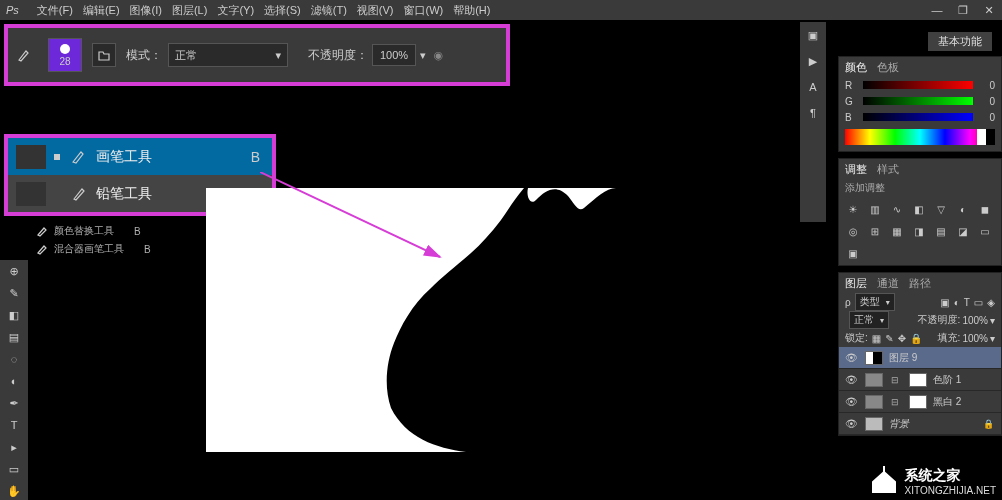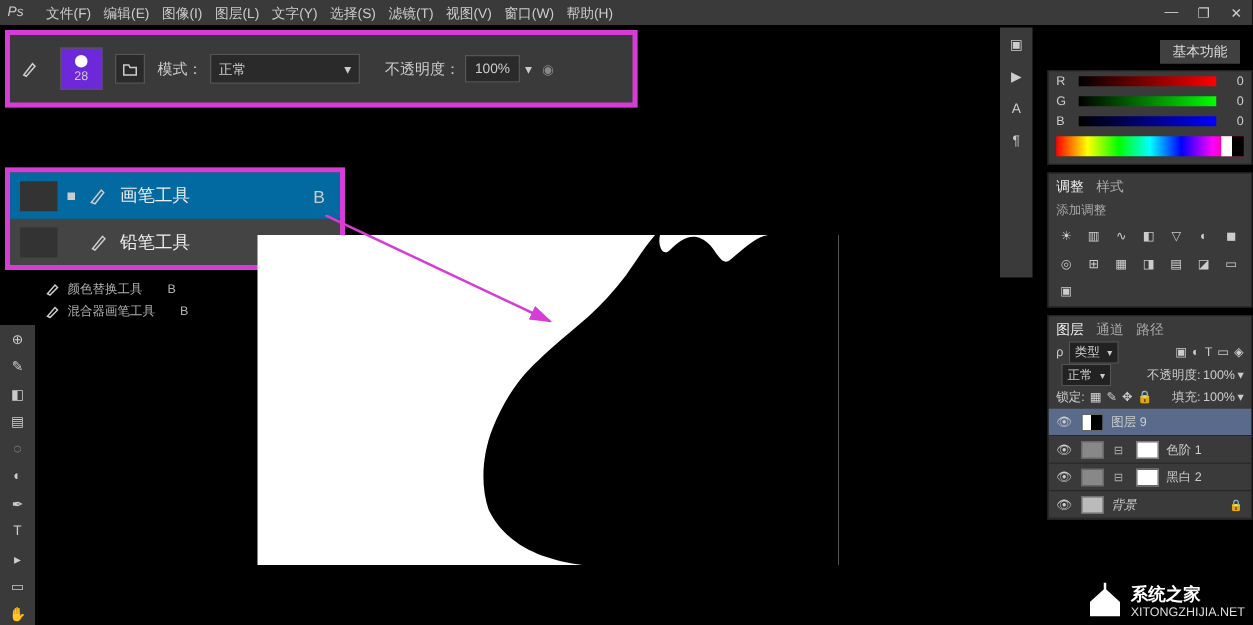--- a/index.html
+++ b/index.html
@@ -206,20 +206,24 @@
 <div class="right-col">
   <div class="dock">▣</div>
   <div class="dock">▶</div>
   <div class="dock">A</div>
   <div class="dock">¶</div>
 </div>
 
 <div class="panels">
 
   <div class="panel color-sliders">
+    <div class="tabs">
+      <span class="active">颜色</span>
+      <span class="tab">色板</span>
+    </div>
     <div class="slider-row">
       <span class="ch">R</span>
       <div class="track r"></div>
       <span class="val">0</span>
     </div>
     <div class="slider-row">
       <span class="ch">G</span>
       <div class="track g"></div>
       <span class="val">0</span>
     </div>

